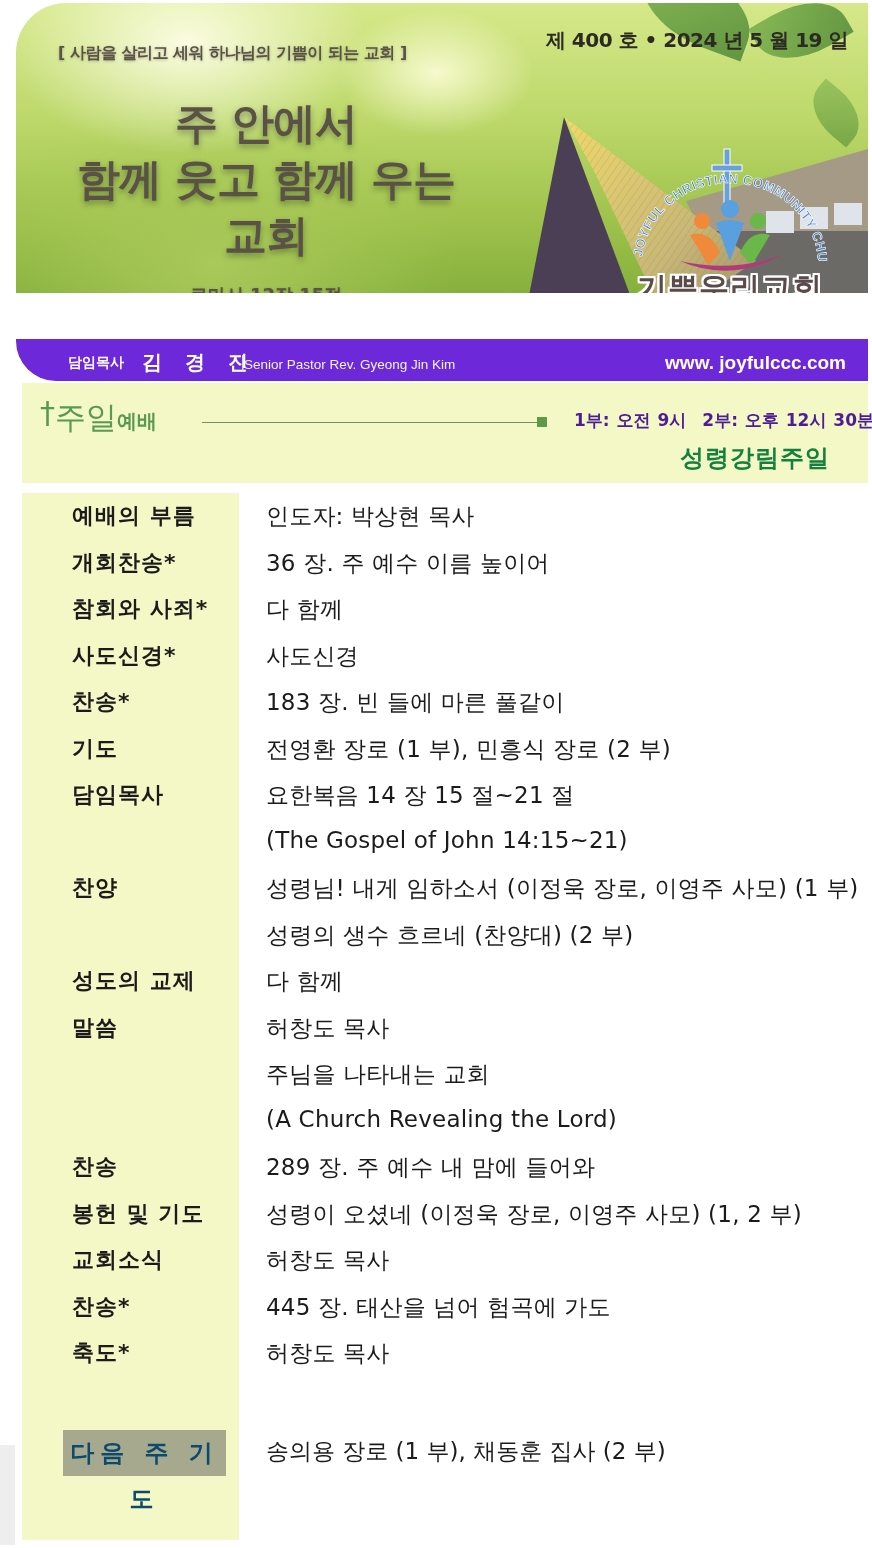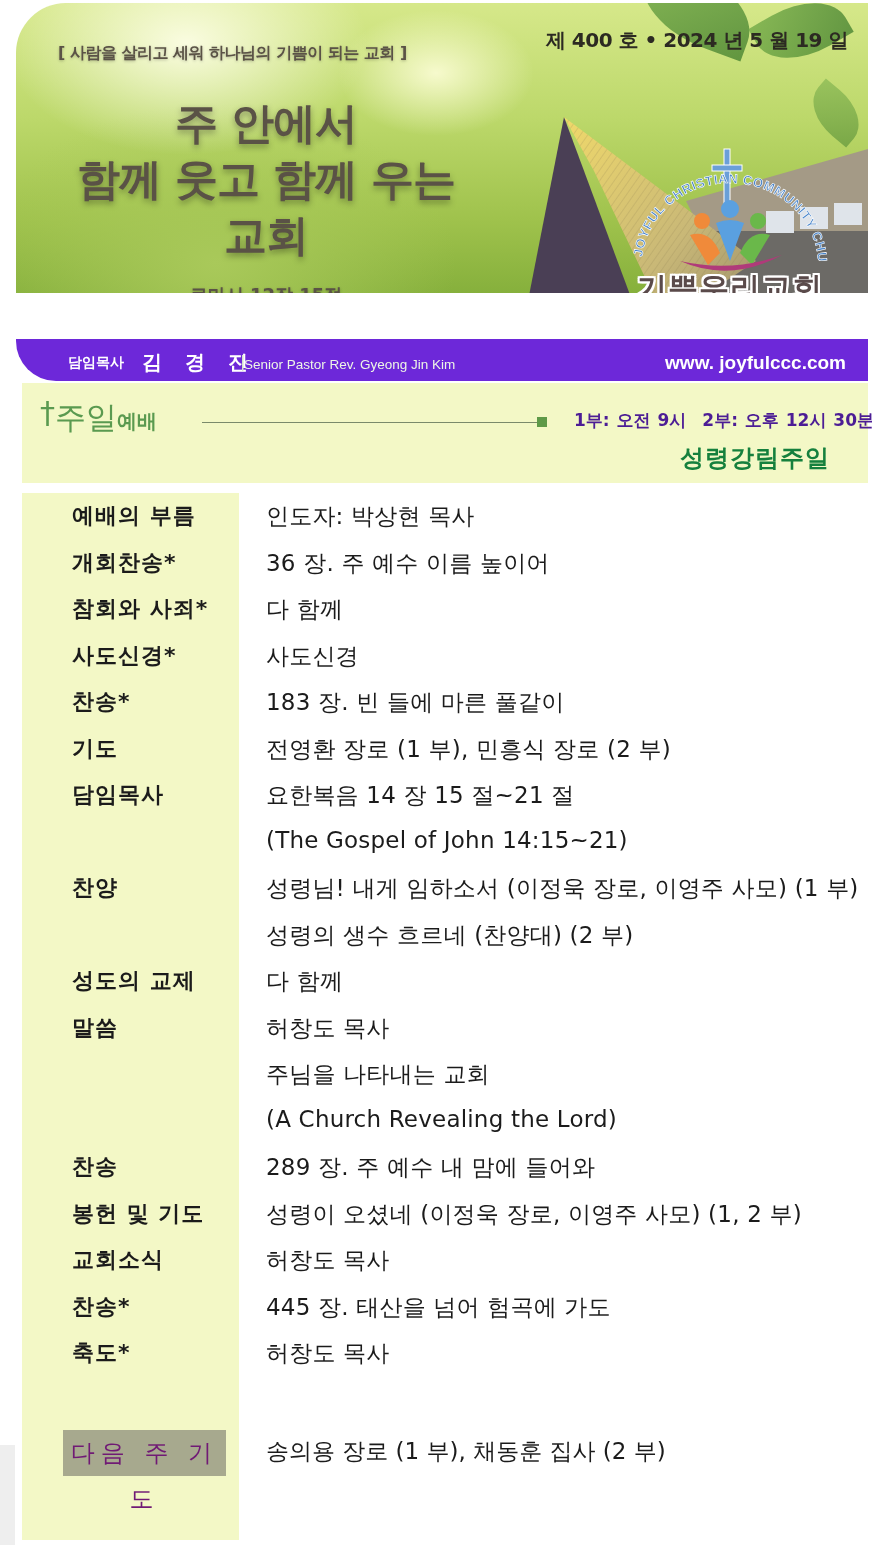--- a/index.html
+++ b/index.html
@@ -95,21 +95,21 @@
     position:absolute; left:72px; top:8px;
     font-size:22px; font-weight:bold; color:#1b1b1b; letter-spacing:1px; white-space:nowrap;
   }
   .row-value {
     position:absolute; left:266px; top:8px;
     font-size:23px; color:#1b1b1b; white-space:nowrap; letter-spacing:0.2px;
   }
   .next-prayer-badge {
     position:absolute; left:63px; top:1430px; width:163px; height:46px;
     background:#a7a98e;
-    color:#701a75; font-size:24px; font-weight:normal; letter-spacing:6px;
+    color:#0c4a6e; font-size:24px; font-weight:bold; letter-spacing:6px;
     text-align:center; line-height:46px;
   }
   .next-prayer-value {
     position:absolute; left:266px; top:1436px; font-size:23px; color:#1b1b1b; white-space:nowrap;
   }
   .scan-edge {
     position:absolute; left:0; top:1445px; width:15px; height:100px; background:#eeeeee;
   }
 </style>
 </head>

